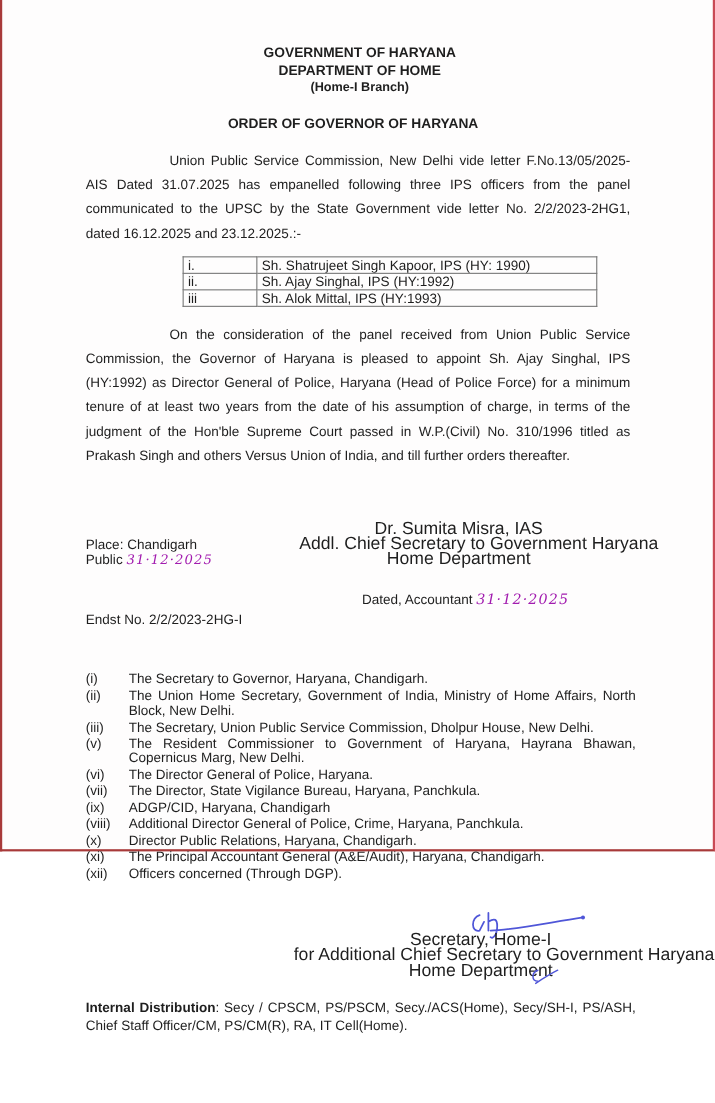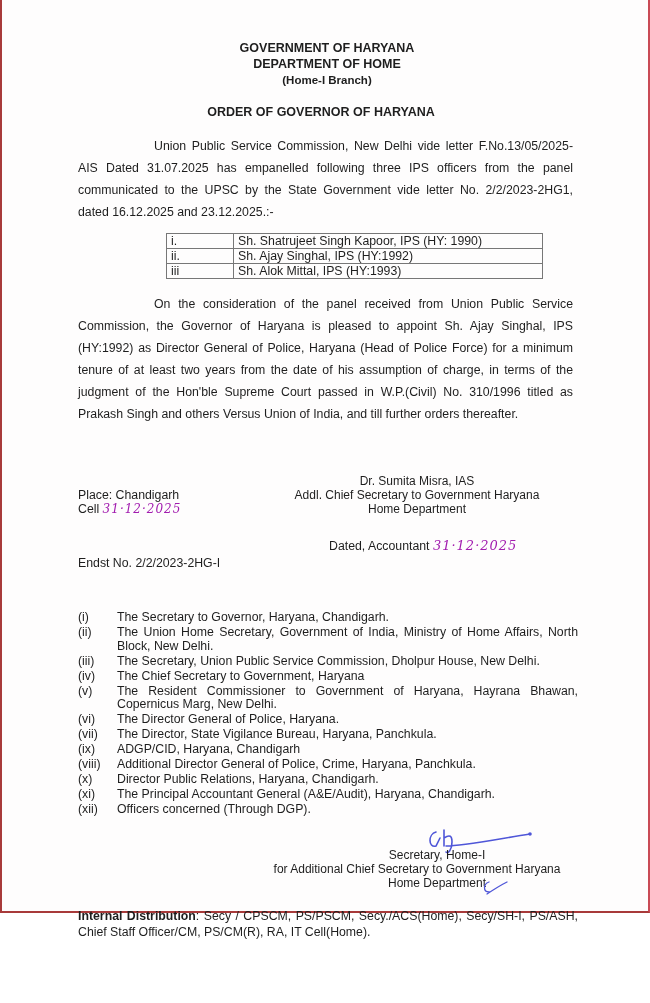--- a/index.html
+++ b/index.html
@@ -4,21 +4,21 @@
 <style>
   html, body { margin: 0; padding: 0; }
   body {
     width: 650px; height: 1003px; overflow: hidden;
     background: #ffffff;
     font-family: "Liberation Sans", sans-serif;
     color: #1e1e1e;
   }
   .page {
     position: relative;
-    width: 650px; height: 913px;
+    width: 650px; height: 774px;
     box-sizing: border-box;
     border-left: 2px solid #a83a3a;
     border-right: 2px solid #c94a55;
     border-bottom: 2px solid #a83a3a;
     background: #fefdfd;
   }
   .abs { position: absolute; white-space: nowrap; }
   .hdr { font-weight: bold; font-size: 12.5px; text-align: center; width: 650px; left: 0; }
   .txt { font-size: 12.3px; }
   .just { position: absolute; left: 76px; width: 495px; font-size: 12.3px; line-height: 22px; text-align: justify; }
@@ -30,21 +30,21 @@
   table.officers td {
     border: 1px solid #777; padding: 0 4px; height: 14px; line-height: 14px;
   }
   table.officers td.num { width: 58px; }
   table.officers td.name { width: 300px; }
   .hand { font-family: "DejaVu Serif", serif; font-style: italic; color: #a21caf; font-size: 12px; letter-spacing: 1px; }
   .list { position: absolute; left: 76px; width: 500px; font-size: 12.3px; }
   .li { display: flex; line-height: 13.5px; margin-bottom: 1.5px; }
   .li .n { width: 39px; flex: none; }
   .li .t { flex: 1; text-align: justify; }
-  .sigblock { text-align: center; font-size: 12px; line-height: 14px; }
+  .sigblock { text-align: center; font-size: 16px; line-height: 14px; }
   .bold { font-weight: bold; }
 </style>
 </head>
 <body>
 
 <div class="page">
 
   <div class="abs hdr" style="top:41px;">GOVERNMENT OF HARYANA</div>
   <div class="abs hdr" style="top:57px;">DEPARTMENT OF HOME</div>
   <div class="abs hdr" style="top:74px; font-size:11.5px;">(Home-I Branch)</div>
@@ -72,21 +72,21 @@
   <div class="just indent" style="top:293px;">On the consideration of the panel received from Union Public Service Commission, the Governor of Haryana is pleased to appoint Sh. Ajay Singhal, IPS (HY:1992) as Director General of Police, Haryana (Head of Police Force) for a minimum tenure of at least two years from the date of his assumption of charge, in terms of the judgment of the Hon'ble Supreme Court passed in W.P.(Civil) No. 310/1996 titled as Prakash Singh and others Versus Union of India, and till further orders thereafter.</div>
 
   <div class="abs sigblock" style="top:474px; left:270px; width:290px;">
     <div>Dr.  Sumita Misra, IAS</div>
     <div>Addl. Chief Secretary to Government Haryana</div>
     <div>Home Department</div>
   </div>
 
   <div class="abs txt" style="top:488px; left:76px;">Place: Chandigarh</div>
   <div class="abs txt" style="top:502px; left:76px;">
-    <span>Cell</span>
+    <span>Public</span>
     <span class="hand">31·12·2025</span>
   </div>
 
   <div class="abs txt" style="top:538px; left:76px;margin-top:18px;">Endst No. 2/2/2023-2HG-I</div>
   <div class="abs txt" style="top:538px; left:327px;">
     <span>Dated, Accountant</span>
     <span class="hand" style="font-size:13px;">31·12·2025</span>
   </div>
 
 
@@ -95,24 +95,20 @@
         <span class="n">(i)</span>
         <span class="t">The Secretary to Governor, Haryana, Chandigarh.</span>
       </div>
     <div class="li">
         <span class="n">(ii)</span>
         <span class="t">The Union Home Secretary, Government of India, Ministry of Home  Affairs, North  Block, New Delhi.</span>
       </div>
     <div class="li">
         <span class="n">(iii)</span>
         <span class="t">The Secretary, Union Public Service Commission, Dholpur House, New Delhi.</span>
-      </div>
-    <div class="li">
-        <span class="n">(iv)</span>
-        <span class="t">The Chief Secretary to Government, Haryana</span>
       </div>
     <div class="li">
         <span class="n">(v)</span>
         <span class="t">The Resident Commissioner to Government of Haryana, Hayrana Bhawan, Copernicus Marg, New Delhi.</span>
       </div>
     <div class="li">
         <span class="n">(vi)</span>
         <span class="t">The Director General of Police, Haryana.</span>
       </div>
     <div class="li">

